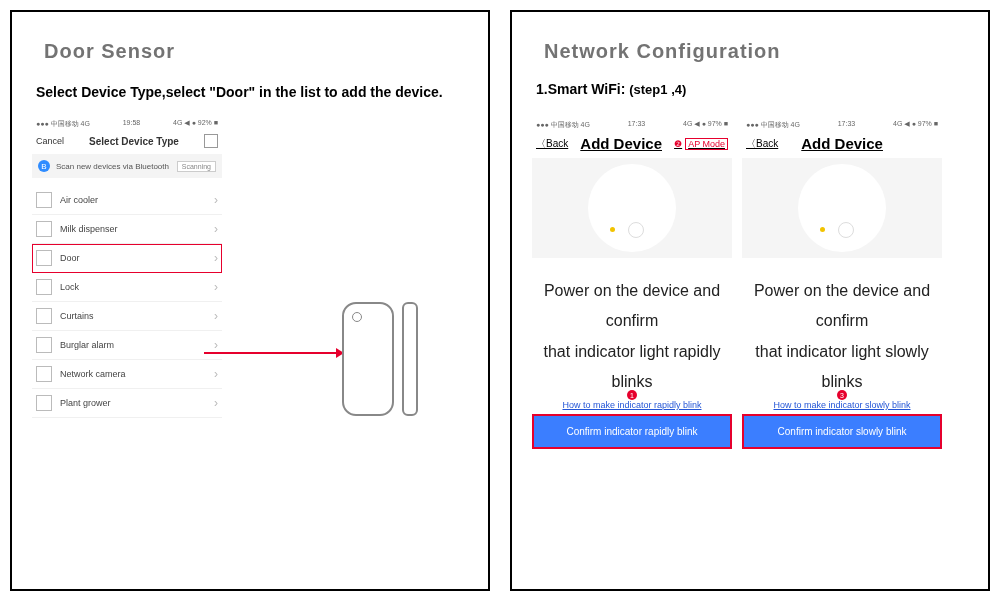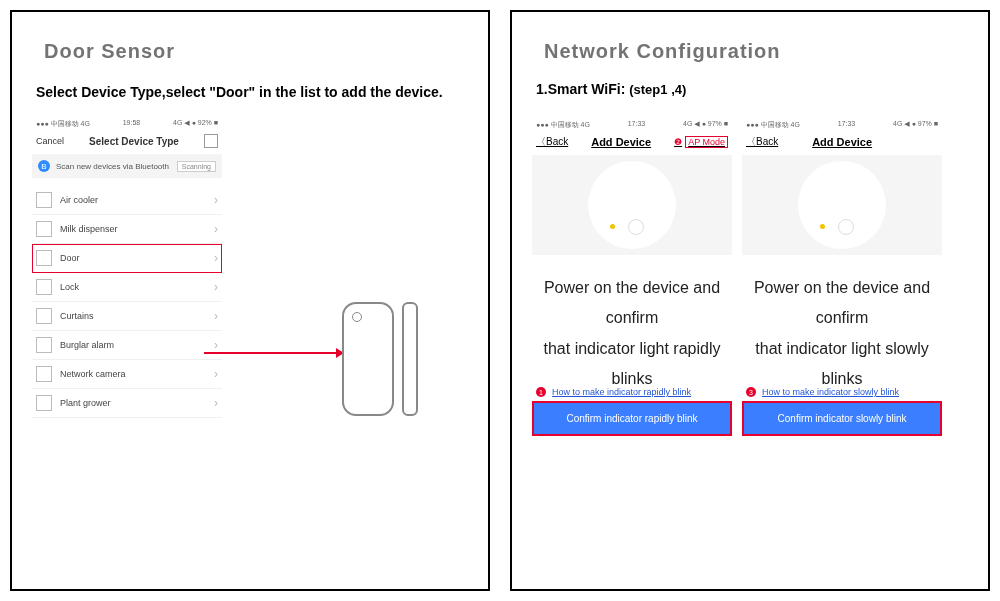--- a/index.html
+++ b/index.html
@@ -133,21 +133,21 @@
     font-size: 9px;
     background:#fff;
     display:flex;
     flex-direction:column;
   }
   .navbar2 {
     display:flex; justify-content:space-between; align-items:center;
     font-size: 10px; padding: 3px 4px 6px 4px; text-decoration: underline;
   }
   .navbar2 .back { font-size: 10px; color:#000; }
-  .navbar2 .ttl { font-weight: bold; font-size: 11px; }
+  .navbar2 .ttl { font-weight: bold; font-size: 15px; }
   .navbar2 .mode {
     font-size: 9px; color: #e6002d; display:flex; align-items:center; gap:3px;
   }
   .navbar2 .mode .box {
     border: 1.5px solid #e6002d; padding: 0 2px;
   }
   .circle-area {
     background:#f5f5f5;
     height: 100px;
     display:flex; align-items:center; justify-content:center;
@@ -170,22 +170,22 @@
   }
   .confirm-text {
     font-size: 16px; text-align:center; color:#222;
     padding: 18px 6px 0 6px;
     line-height: 1.9;
     font-weight: 500;
     height: 56px;
   }
   .spacer { flex: 1 0 56px; }
   .help-row {
-    display:flex; align-items:center; gap:6px;
-    font-size: 9px; padding: 2px 4px;
+    display:flex; align-items:center; 
+    font-size: 9px; padding: 2px 4px; flex-direction: column;
   }
   .red-dot {
     width:10px; height:10px; border-radius:50%; background:#e6002d;
     color:#fff; font-size:7px; display:flex; align-items:center; justify-content:center;
   }
   .help-link { color:#2355d6; text-decoration:underline; }
   .confirm-btn {
     margin: 4px 2px 6px 2px;
     background:#3b7eff;
     color:#fff;

